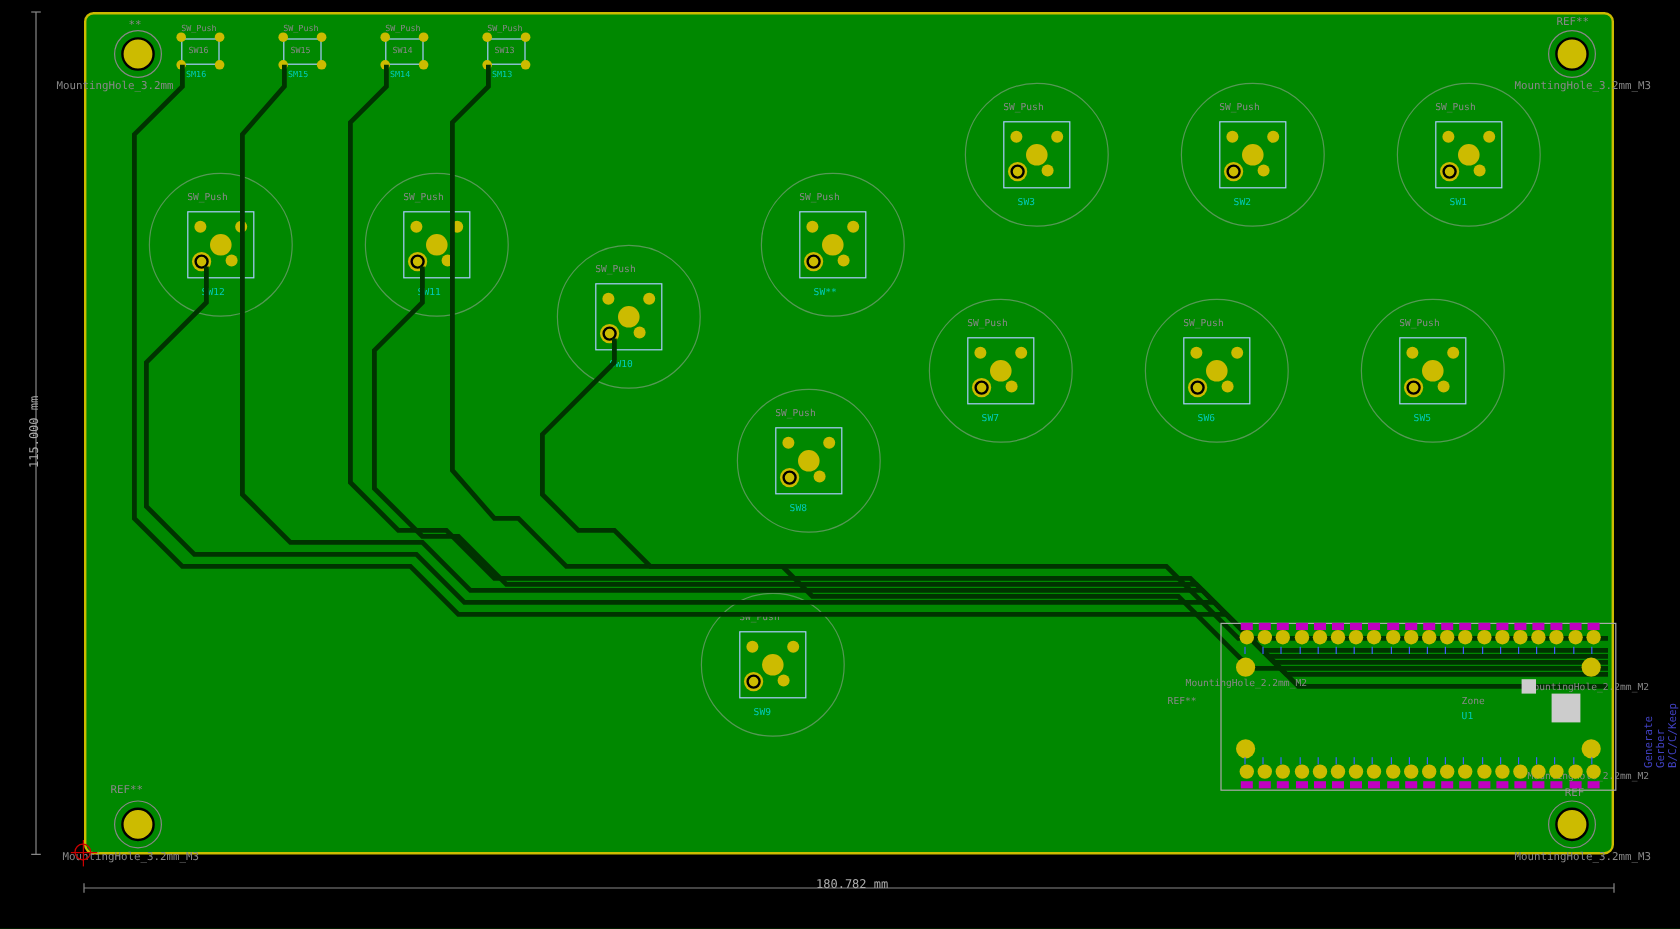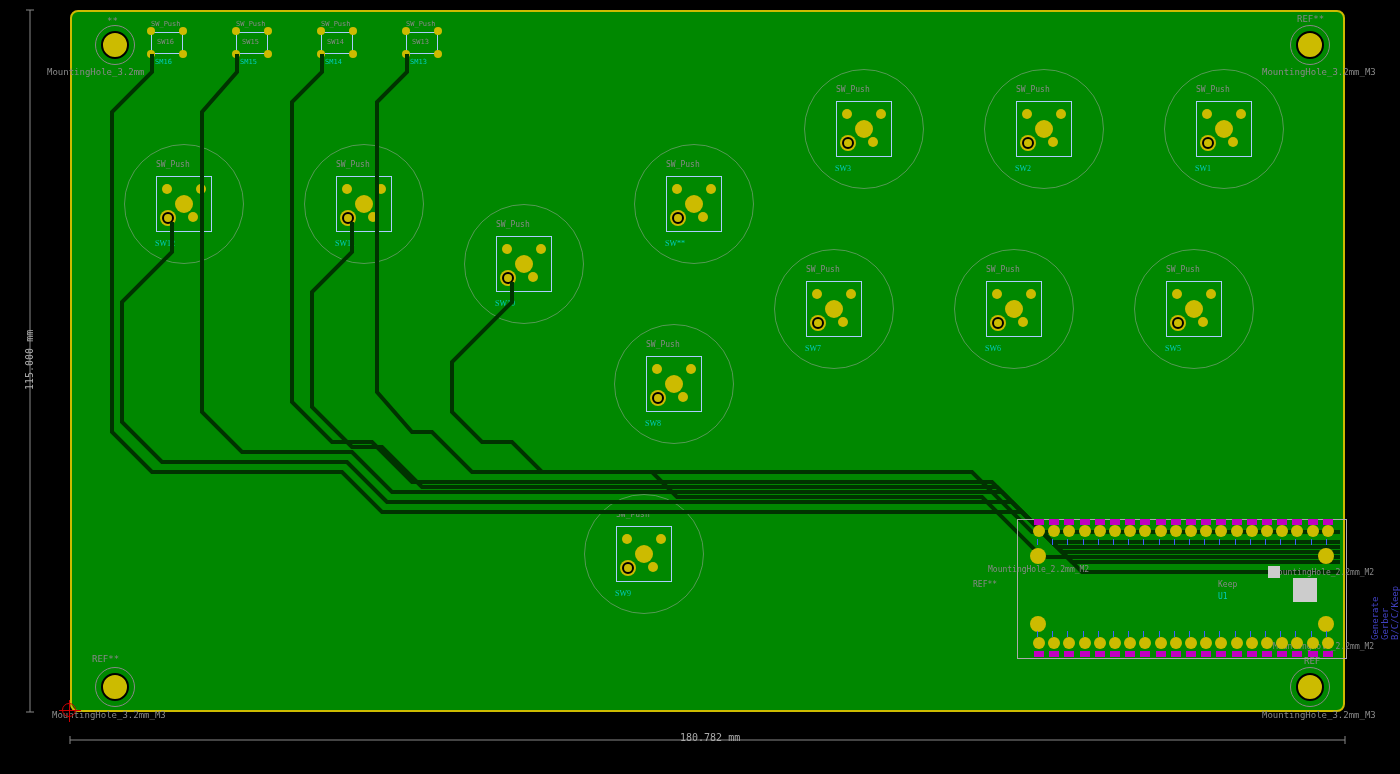--- a/index.html
+++ b/index.html
@@ -56,22 +56,22 @@
     border: 1px solid #aaa;
     opacity: 0.5;
   }
   .arc-button .label-top {
     position: absolute;
     top: -2px; left: 14px;
     color: #888; font-size: 8px;
   }
   .arc-button .label-bottom {
     position: absolute;
-    bottom: -2px; left: 13px;
-    color: #00ccbb; font-size: 8px; font-family: Liberation Serif, serif;
+    bottom: -2px; left: 26px;
+    color: #00ccbb; font-size: 8px;
   }
   .arc-button .pad-c {
     position: absolute;
     left: 33px; top: 33px;
     width: 18px; height: 18px;
     border-radius: 50%;
     background: #ccbb00;
   }
   .arc-button .pad-s {
     position: absolute;
@@ -352,21 +352,21 @@
     <path class="trace" d="M 165 42 L 165 60 L 130 100 L 130 400 L 170 440 L 280 440 L 320 480 L 930 480 L 990 540 L 1268 540"></path>
     <path class="trace" d="M 250 42 L 250 60 L 220 90 L 220 390 L 260 430 L 300 430 L 340 470 L 920 470 L 980 530 L 1268 530"></path>
     <path class="trace" d="M 335 42 L 335 60 L 305 90 L 305 380 L 340 420 L 360 420 L 400 460 L 580 460 L 605 485 L 910 485 L 970 545 L 1268 545"></path>
     <path class="trace" d="M 100 210 L 100 240 L 50 290 L 50 410 L 90 450 L 275 450 L 315 490 L 940 490 L 1000 550 L 1268 550"></path>
     <path class="trace" d="M 280 210 L 280 240 L 240 280 L 240 395 L 280 435 L 310 435 L 350 475 L 925 475 L 985 535 L 1268 535"></path>
     <path class="trace" d="M 440 270 L 440 290 L 380 350 L 380 400 L 410 430 L 440 430 L 470 460 L 900 460 L 960 520 L 1268 520"></path>
   </svg>
 
   <div class="pico" style="left:945px;top:507px;width:330px;height:140px;">
     <div class="pico-label" style="left:-45px;top:60px;">REF**</div>
-    <div class="pico-label" style="left:200px;top:60px;">Keep</div>
+    <div class="pico-label" style="left:200px;top:60px;">Zone</div>
     <div class="pico-label" style="left:200px;top:72px;color:#00ccbb;">U1</div>
     <div class="pico-label" style="left:-30px;top:45px;">MountingHole_2.2mm_M2</div>
     <div class="pico-label" style="left:255px;top:48px;">MountingHole_2.2mm_M2</div>
     <div class="pico-label" style="left:255px;top:122px;">MountingHole_2.2mm_M2</div>
 
     <div class="pico-pin" style="left:12px;top:28px;width:16px;height:16px;"></div>
     <div class="pico-pin" style="left:300px;top:28px;width:16px;height:16px;"></div>
     <div class="pico-pin" style="left:12px;top:96px;width:16px;height:16px;"></div>
     <div class="pico-pin" style="left:300px;top:96px;width:16px;height:16px;"></div>
 

